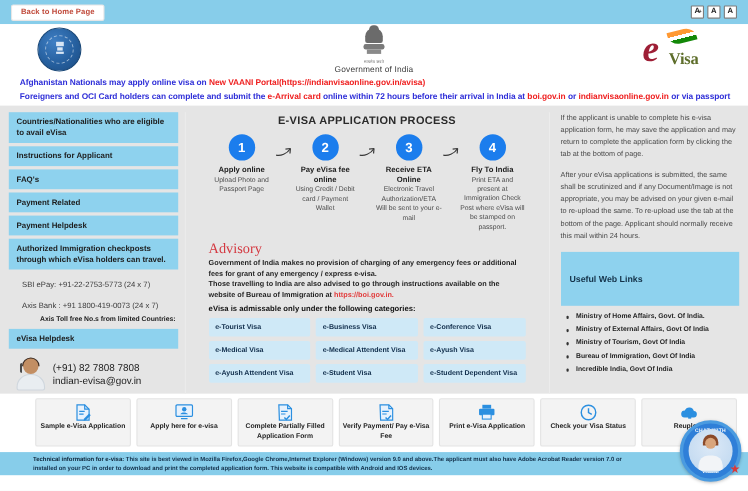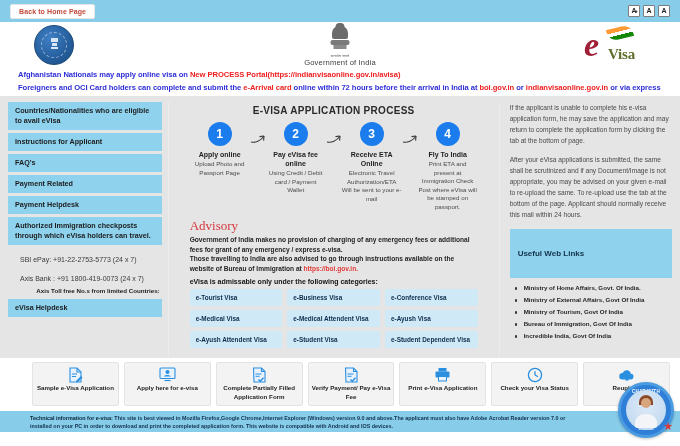--- a/index.html
+++ b/index.html
@@ -270,43 +270,55 @@
     </div>
     <div class="evisa-logo">
       <span class="e">e</span>
       <span class="flag"></span>
       <span class="visa">Visa</span>
     </div>
   </div>
 
   <div class="notice">
     <div class="notice-line">
-      <span>Afghanistan Nationals may apply online visa on </span><span class="red">New PROCESS Portal(https://indianvisaonline.gov.in/avisa)</span>
+      <span>Afghanistan Nationals may apply online visa on </span><span class="red">New VAANI Portal(https://indianvisaonline.gov.in/avisa)</span>
     </div>
     <div class="notice-line">
-      <span>Foreigners and OCI Card holders can complete and submit the </span><span class="red">e-Arrival card</span><span> online within 72 hours before their arrival in India at </span><span class="red">boi.gov.in</span><span> or </span><span class="red">indianvisaonline.gov.in</span><span> or via express</span>
+      <span>Foreigners and OCI Card holders can complete and submit the </span><span class="red">e-Arrival card</span><span> online within 72 hours before their arrival in India at </span><span class="red">boi.gov.in</span><span> or </span><span class="red">indianvisaonline.gov.in</span><span> or via passport</span>
     </div>
   </div>
 
   <div class="content">
 
     <div class="col-left">
       <div class="menu-item">Countries/Nationalities who are eligible to avail eVisa</div>
       <div class="menu-item">Instructions for Applicant</div>
       <div class="menu-item">FAQ's</div>
       <div class="menu-item">Payment Related</div>
       <div class="menu-item">Payment Helpdesk</div>
       <div class="menu-item">Authorized Immigration checkposts through which eVisa holders can travel.</div>
 
       <div class="helpdesk-line">SBI ePay: +91-22-2753-5773 (24 x 7)</div>
       <div class="helpdesk-line">Axis Bank : +91 1800-419-0073 (24 x 7)</div>
       <div class="helpdesk-note">Axis Toll free No.s from limited Countries:</div>
 
       <div class="menu-item">eVisa Helpdesk</div>
 
+      <div class="agent-row">
+        <div class="agent-av">
+          <div class="body"></div>
+            <div class="hair"></div>
+            <div class="head"></div>
+            <div class="mic"></div>
+        </div>
+        <div class="agent-contact">
+          <div>(+91) 82 7808 7808</div>
+          <div>indian-evisa@gov.in</div>
+        </div>
+      </div>
     </div>
 
     <div class="col-mid">
       <div class="proc-title">E-VISA APPLICATION PROCESS</div>
 
       <div class="steps">
         <div class="step">
           <div class="circle">1</div>
           <div class="step-h">Apply online</div>
           <div class="step-p">Upload Photo and Passport Page</div>

